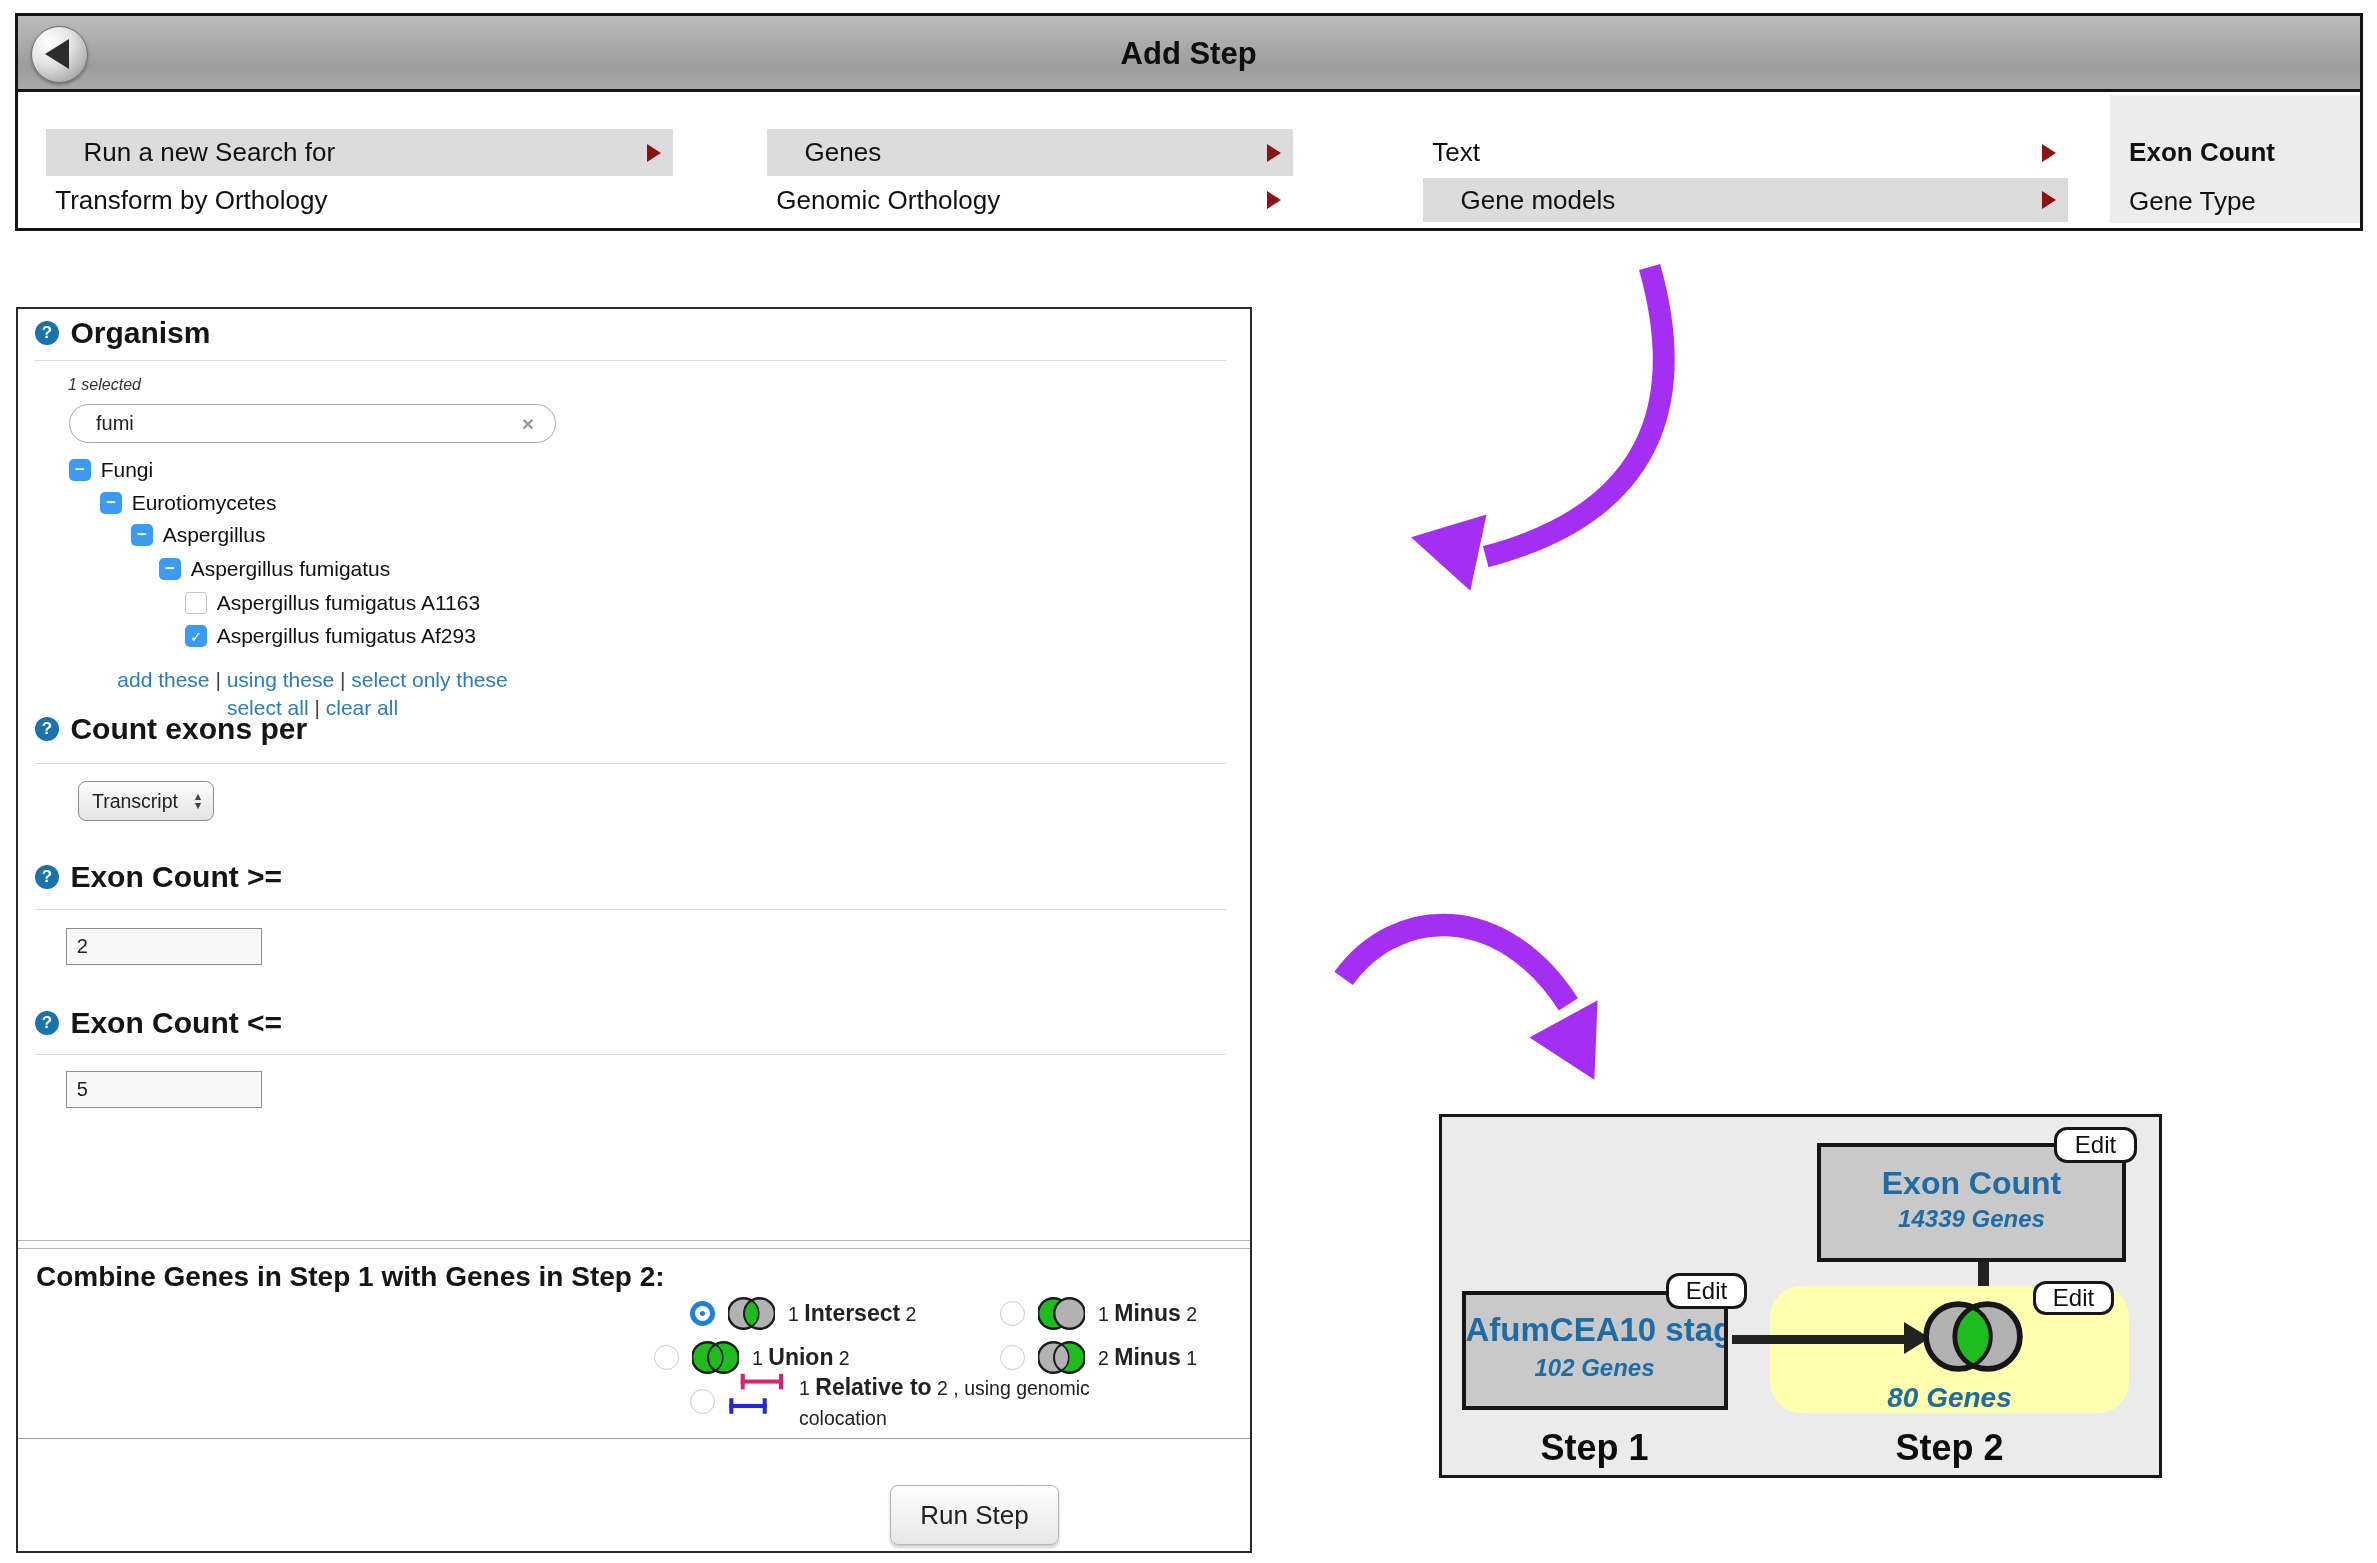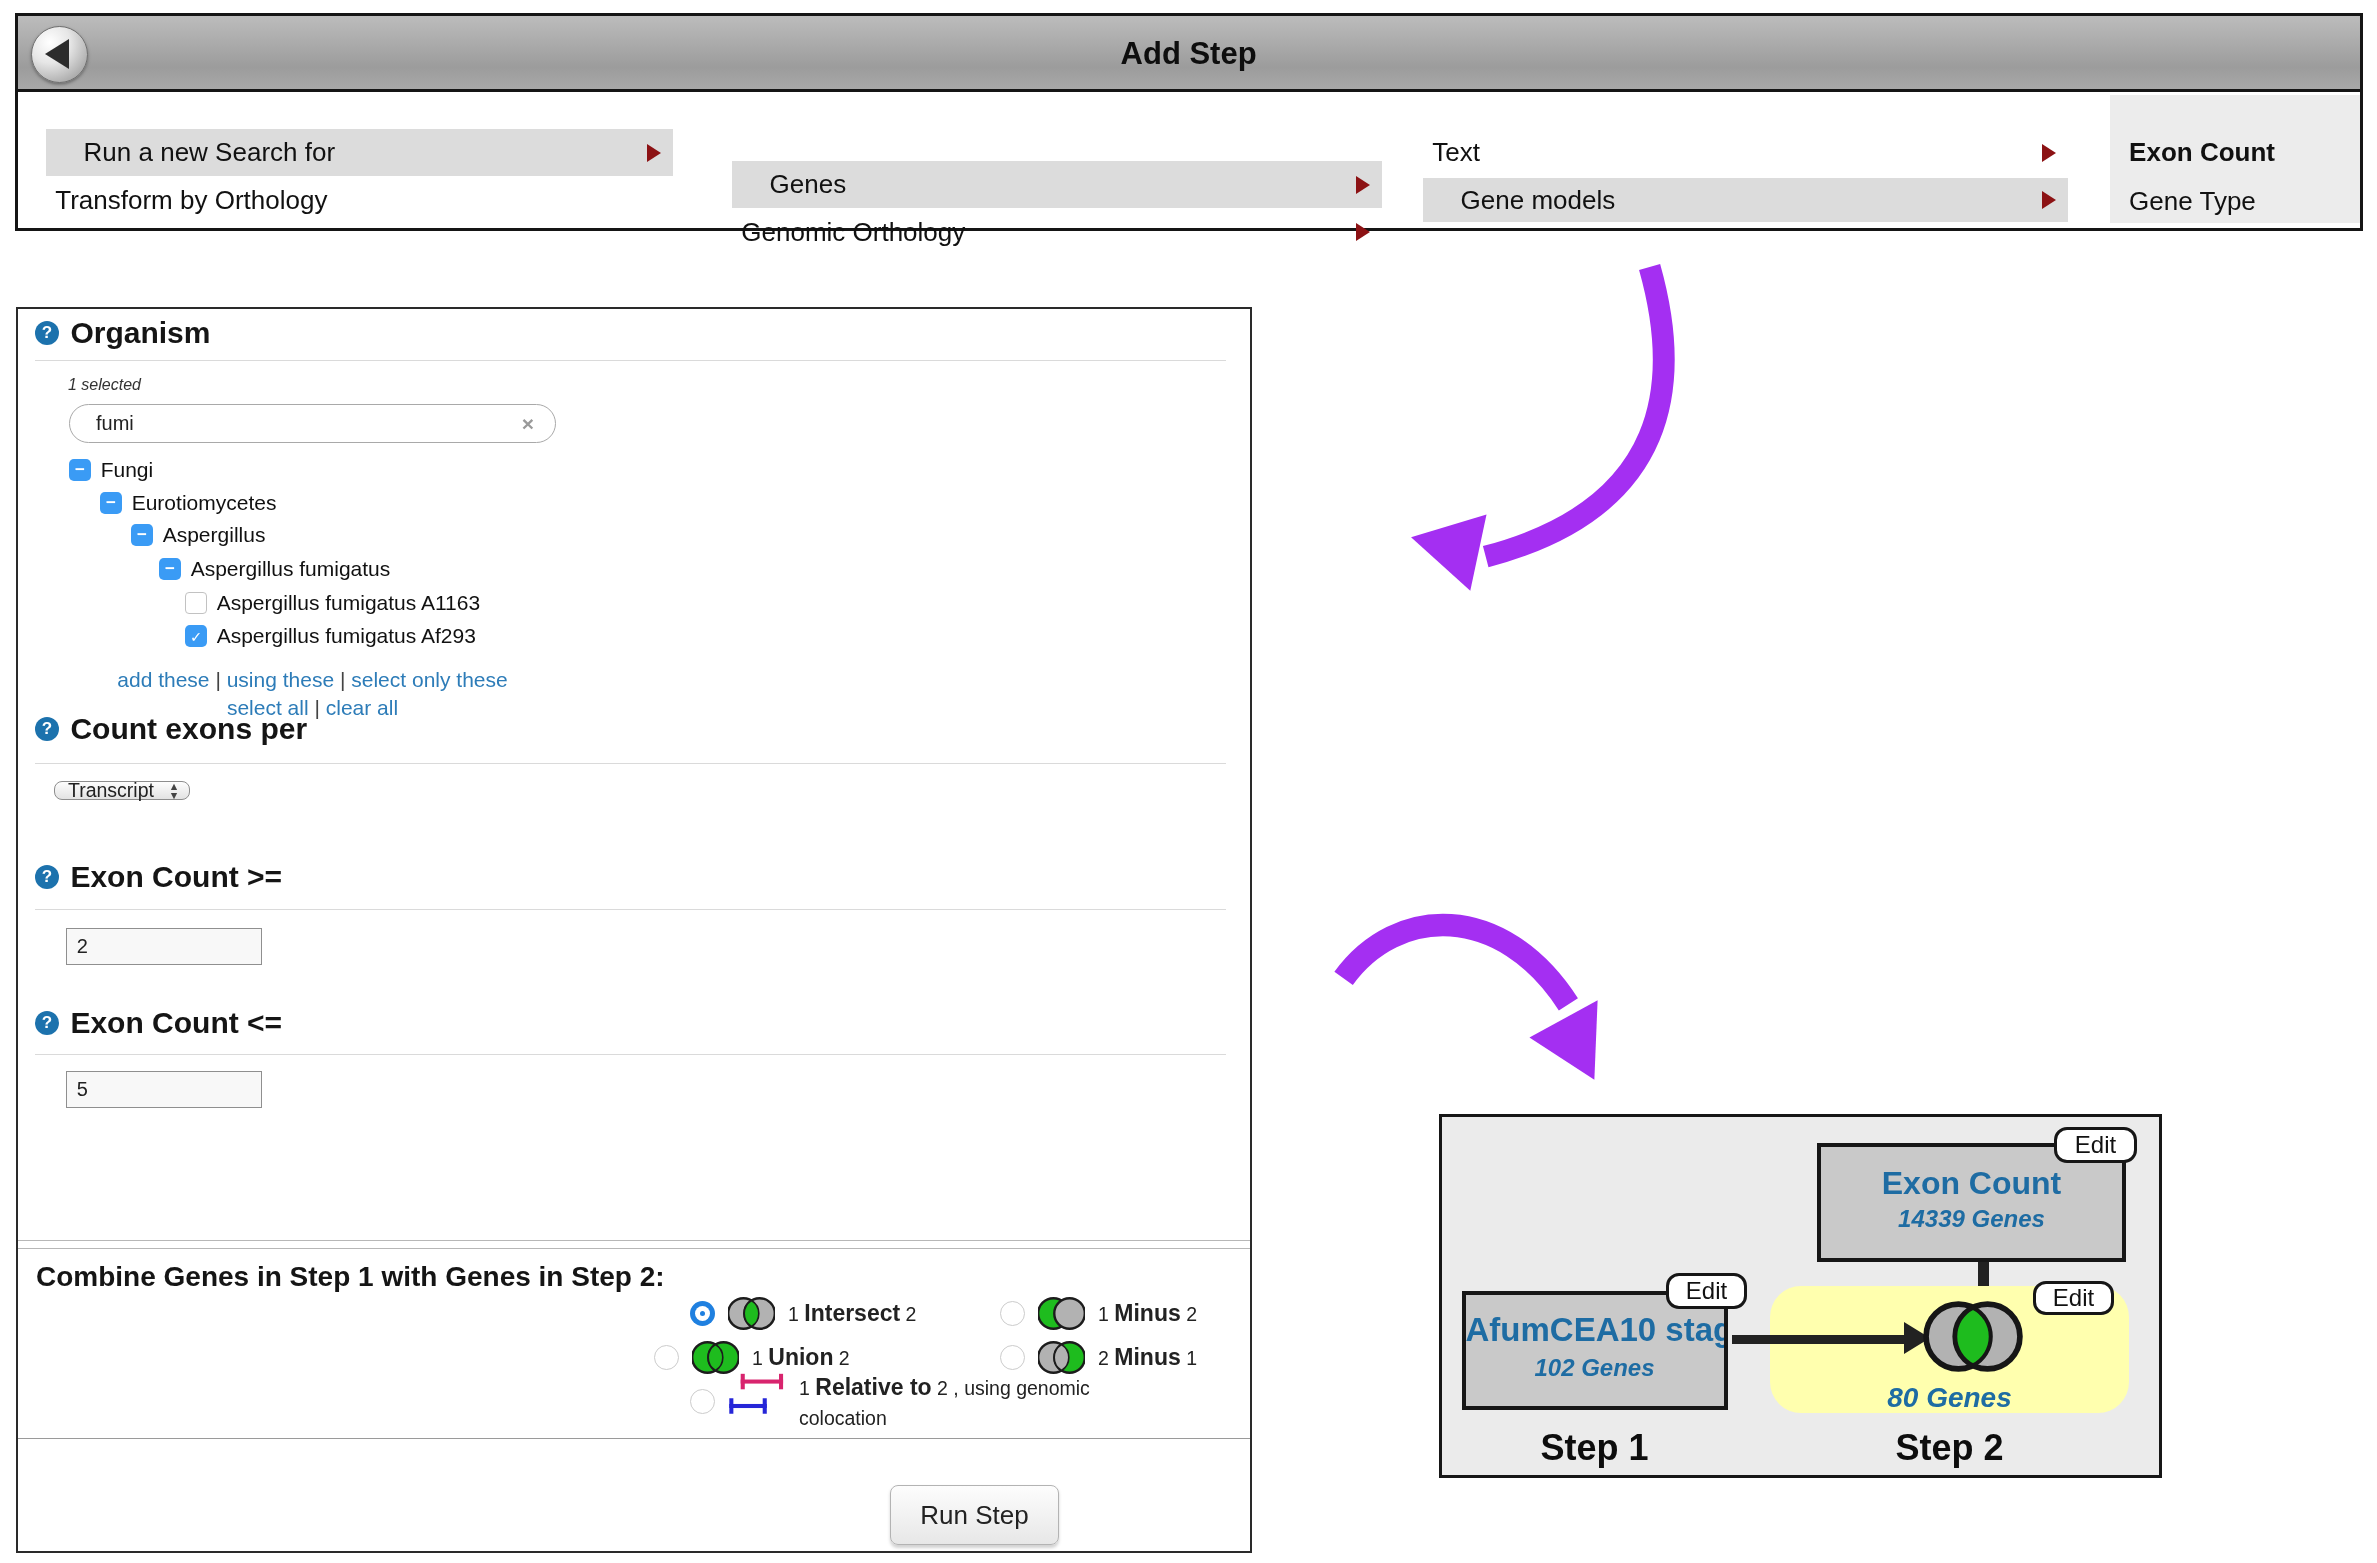--- a/index.html
+++ b/index.html
@@ -18,21 +18,21 @@
               box-shadow:0 1.6px 3.2px rgba(0,0,0,.35); }
   .back-glyph { width:0; height:0; border-top:15.4px solid transparent; border-bottom:15.4px solid transparent;
                 border-right:24px solid #2c2c2c; margin-right:4.9px; }
   .menu-body { position:relative; height:132px; background:#fff; }
   .mitem { position:absolute; height:47px; line-height:47px; font-size:26px; color:#111; padding-left:9.7px;
            white-space:nowrap; cursor:pointer; }
   .mitem.hl { background:#dcdcdc;padding-left:38px; }
   .marrow { position:absolute; right:11.4px; top:50%; transform:translateY(-50%); width:0; height:0;
             border-top:9px solid transparent; border-bottom:9px solid transparent; border-left:14px solid #8c1214; }
   .c1 { left:28px;  width:627px; }
-  .c2 { left:714px; width:650px;margin-top:32px; }
+  .c2 { left:749px; width:526px; }
   .c3 { left:1405px; width:645px; }
   .r1 { top:37px; } .r2 { top:86px; height:44px; line-height:44px; }
   .c4-panel { position:absolute; left:2092px; top:3.2px; width:250px; height:128px; background:#ececec; }
   .c4item { position:absolute; left:19.5px; height:47px; line-height:47px; font-size:26px; color:#111; cursor:pointer; white-space:nowrap; }
   .c4item.b { font-weight:bold; }
 
   
   .form-panel { position:absolute; left:16px; top:307px; width:1236px; height:1246px;
                 border:2.4px solid #2a2a2a; background:#fff; }
   .hrow { position:absolute; display:flex; align-items:center; gap:11.4px; }
@@ -50,21 +50,21 @@
   .trow { position:absolute; display:flex; align-items:center; gap:9.7px; cursor:pointer; }
   .tg { width:22px; height:22px; border-radius:4.9px; display:flex; align-items:center; justify-content:center;
         font-size:17px; font-weight:bold; color:#fff; flex:0 0 auto; cursor:pointer; }
   .tg.part { background:#3a9bf5; }
   .tg.chk  { background:#3a9bf5; font-size:14.6px; }
   .tg.un   { background:#fff; border:1.6px solid #c2c2c2; border-radius:4px; }
   .tlabel { font-size:21px; color:#111; white-space:nowrap; }
   .treelinks { position:absolute; left:51px; width:487px; text-align:center; font-size:21px; color:#444; }
   .treelinks a { color:#2d7cb8; text-decoration:none; cursor:pointer; }
 
-  .selbox { position:absolute; left:36px; width:136px; height:19px; border:1.6px solid #8d8d8d; border-radius:8px;
+  .selbox { position:absolute; left:60px; width:136px; height:40px; border:1.6px solid #8d8d8d; border-radius:8px;
             background:linear-gradient(#fdfdfd,#e3e3e3); display:flex; align-items:center; cursor:pointer; }
   .selbox .lbl { font-size:19.5px; color:#222; margin-left:13px; }
   .selarrows { margin-left:auto; margin-right:9.7px; display:flex; flex-direction:column; line-height:9px;
                font-size:10.6px; color:#444; }
   .numin { position:absolute; left:48px; width:196px; height:37px; border:1.6px solid #8f8f8f; background:#f8f8f8;
            font-size:20px; color:#222; padding-left:9.7px; font-family:inherit; }
 
   .dbl1 { position:absolute; left:0; right:0; border-top:1.6px solid #b7b7b7; }
   .combine-head { position:absolute; left:18px; font-size:28px; font-weight:bold; color:#151515; white-space:nowrap; }
   .copt { position:absolute; display:flex; align-items:center; gap:13px; cursor:pointer; }

